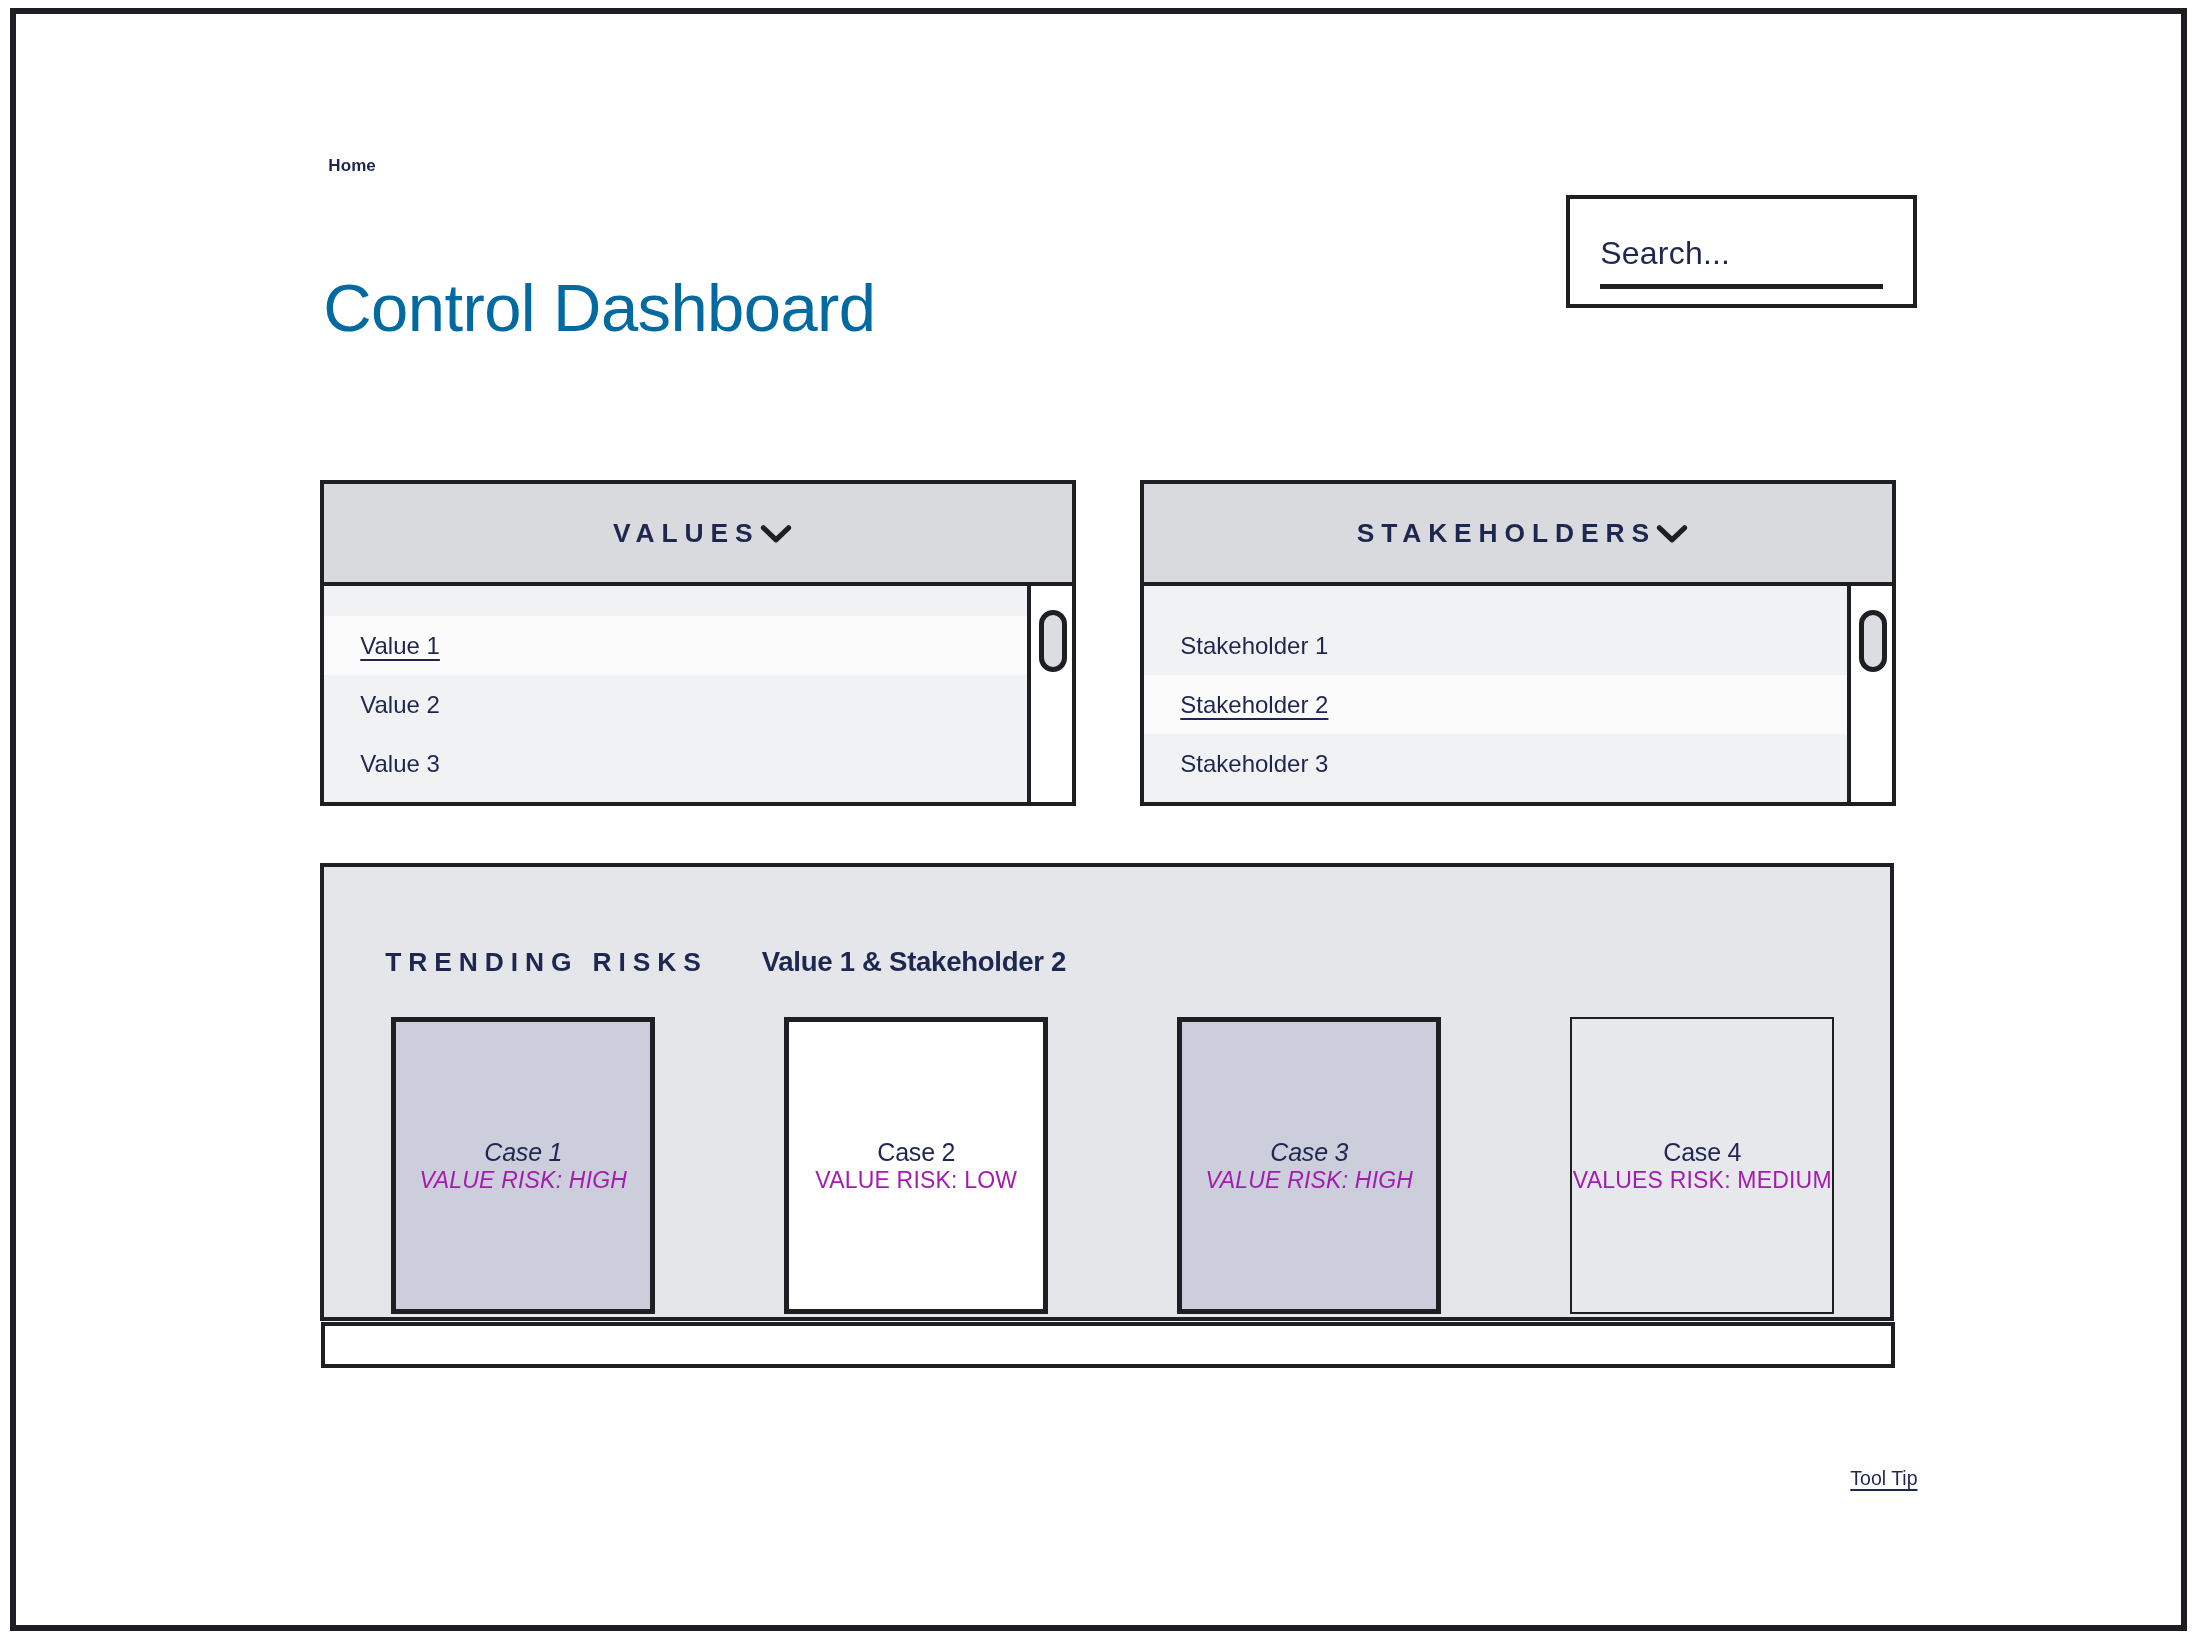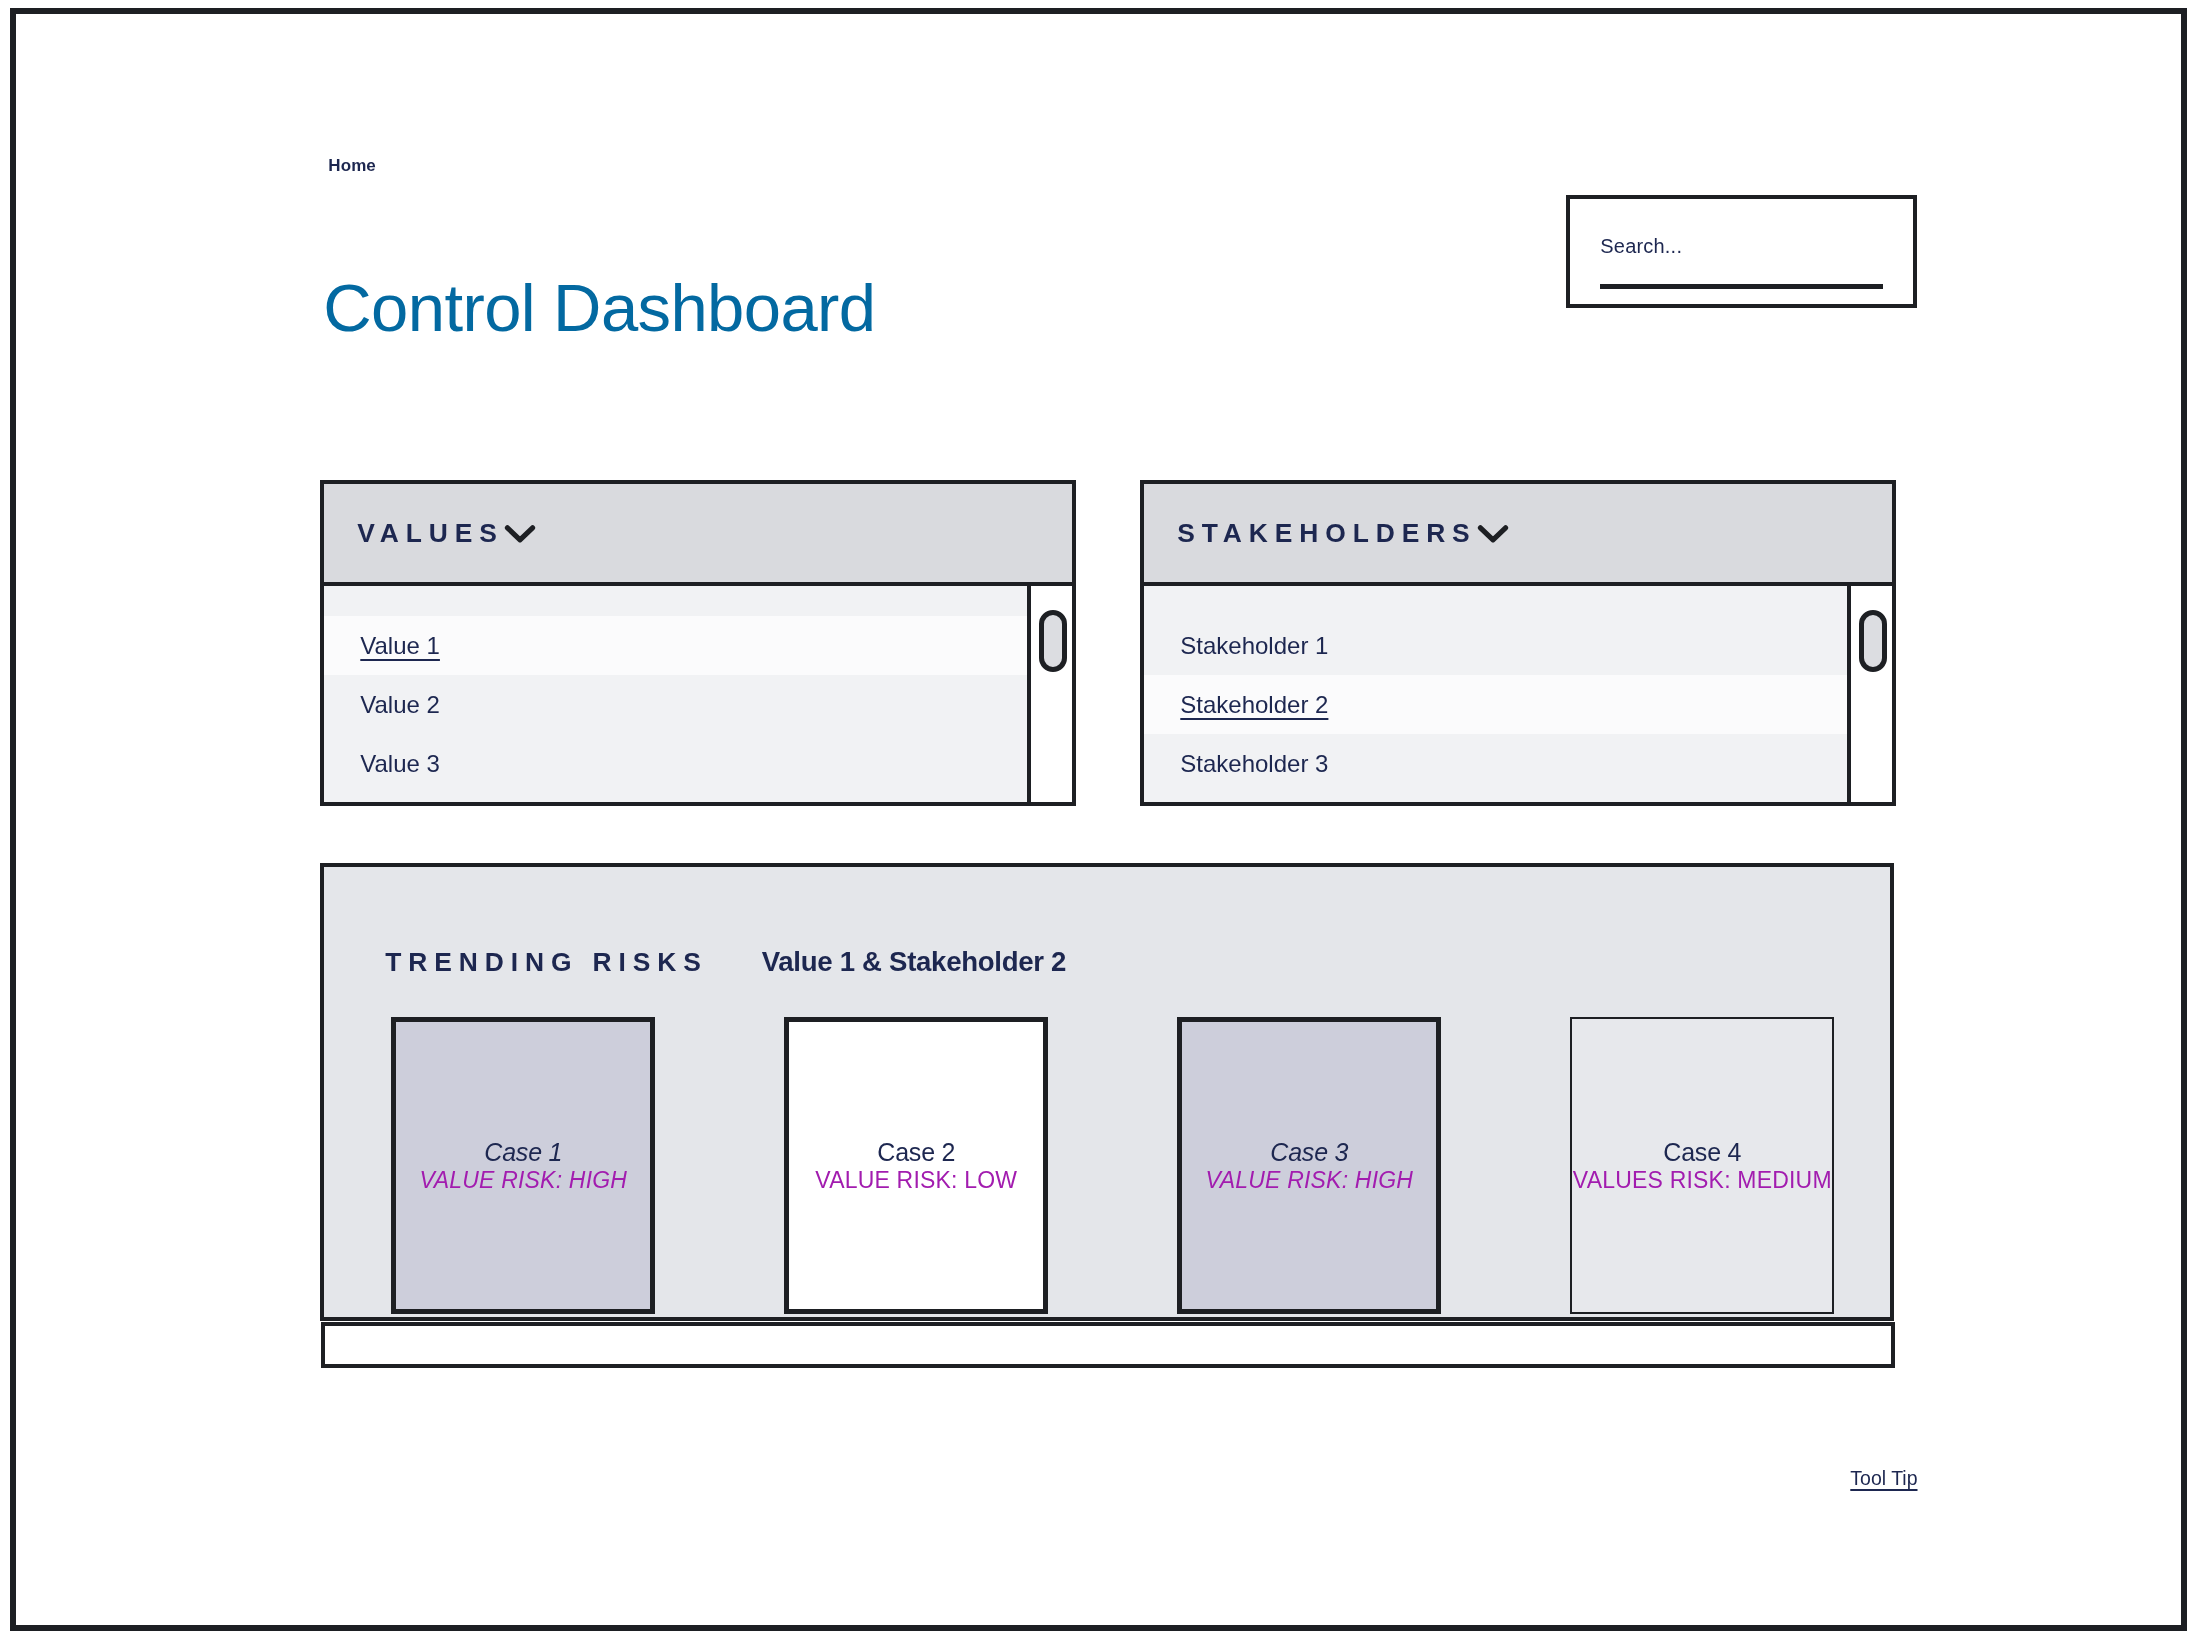--- a/index.html
+++ b/index.html
@@ -56,21 +56,21 @@
     width: 351px;
     height: 113px;
     border: 4px solid #1d1f23;
     background: #ffffff;
     box-sizing: border-box;
   }
   .search-placeholder {
     position: absolute;
     left: 30px;
     top: 36px;
-    font-size: 20px;
+    font-size: 32px;
     color: #1d2750;
     letter-spacing: 0.2px;
   }
   .search-underline {
     position: absolute;
     left: 30px;
     top: 85px;
     width: 283px;
     height: 5.2px;
     background: #1d1f23;
@@ -80,21 +80,21 @@
   .panel {
     position: absolute;
   }
   .panel-header {
     border: 4.6px solid #1d1f23;
     background: #d9dade;
     box-sizing: border-box;
     height: 106px;
     display: flex;
     align-items: center;
-    justify-content: flex-start;
+    justify-content: center;
     padding: 0 25px 0 33px;
   }
   .panel-header-title {
     font-size: 26.4px;
     font-weight: 700;
     color: #1d2750;
     letter-spacing: 6.9px;
     white-space: nowrap;
   }
   .chevron-down {

